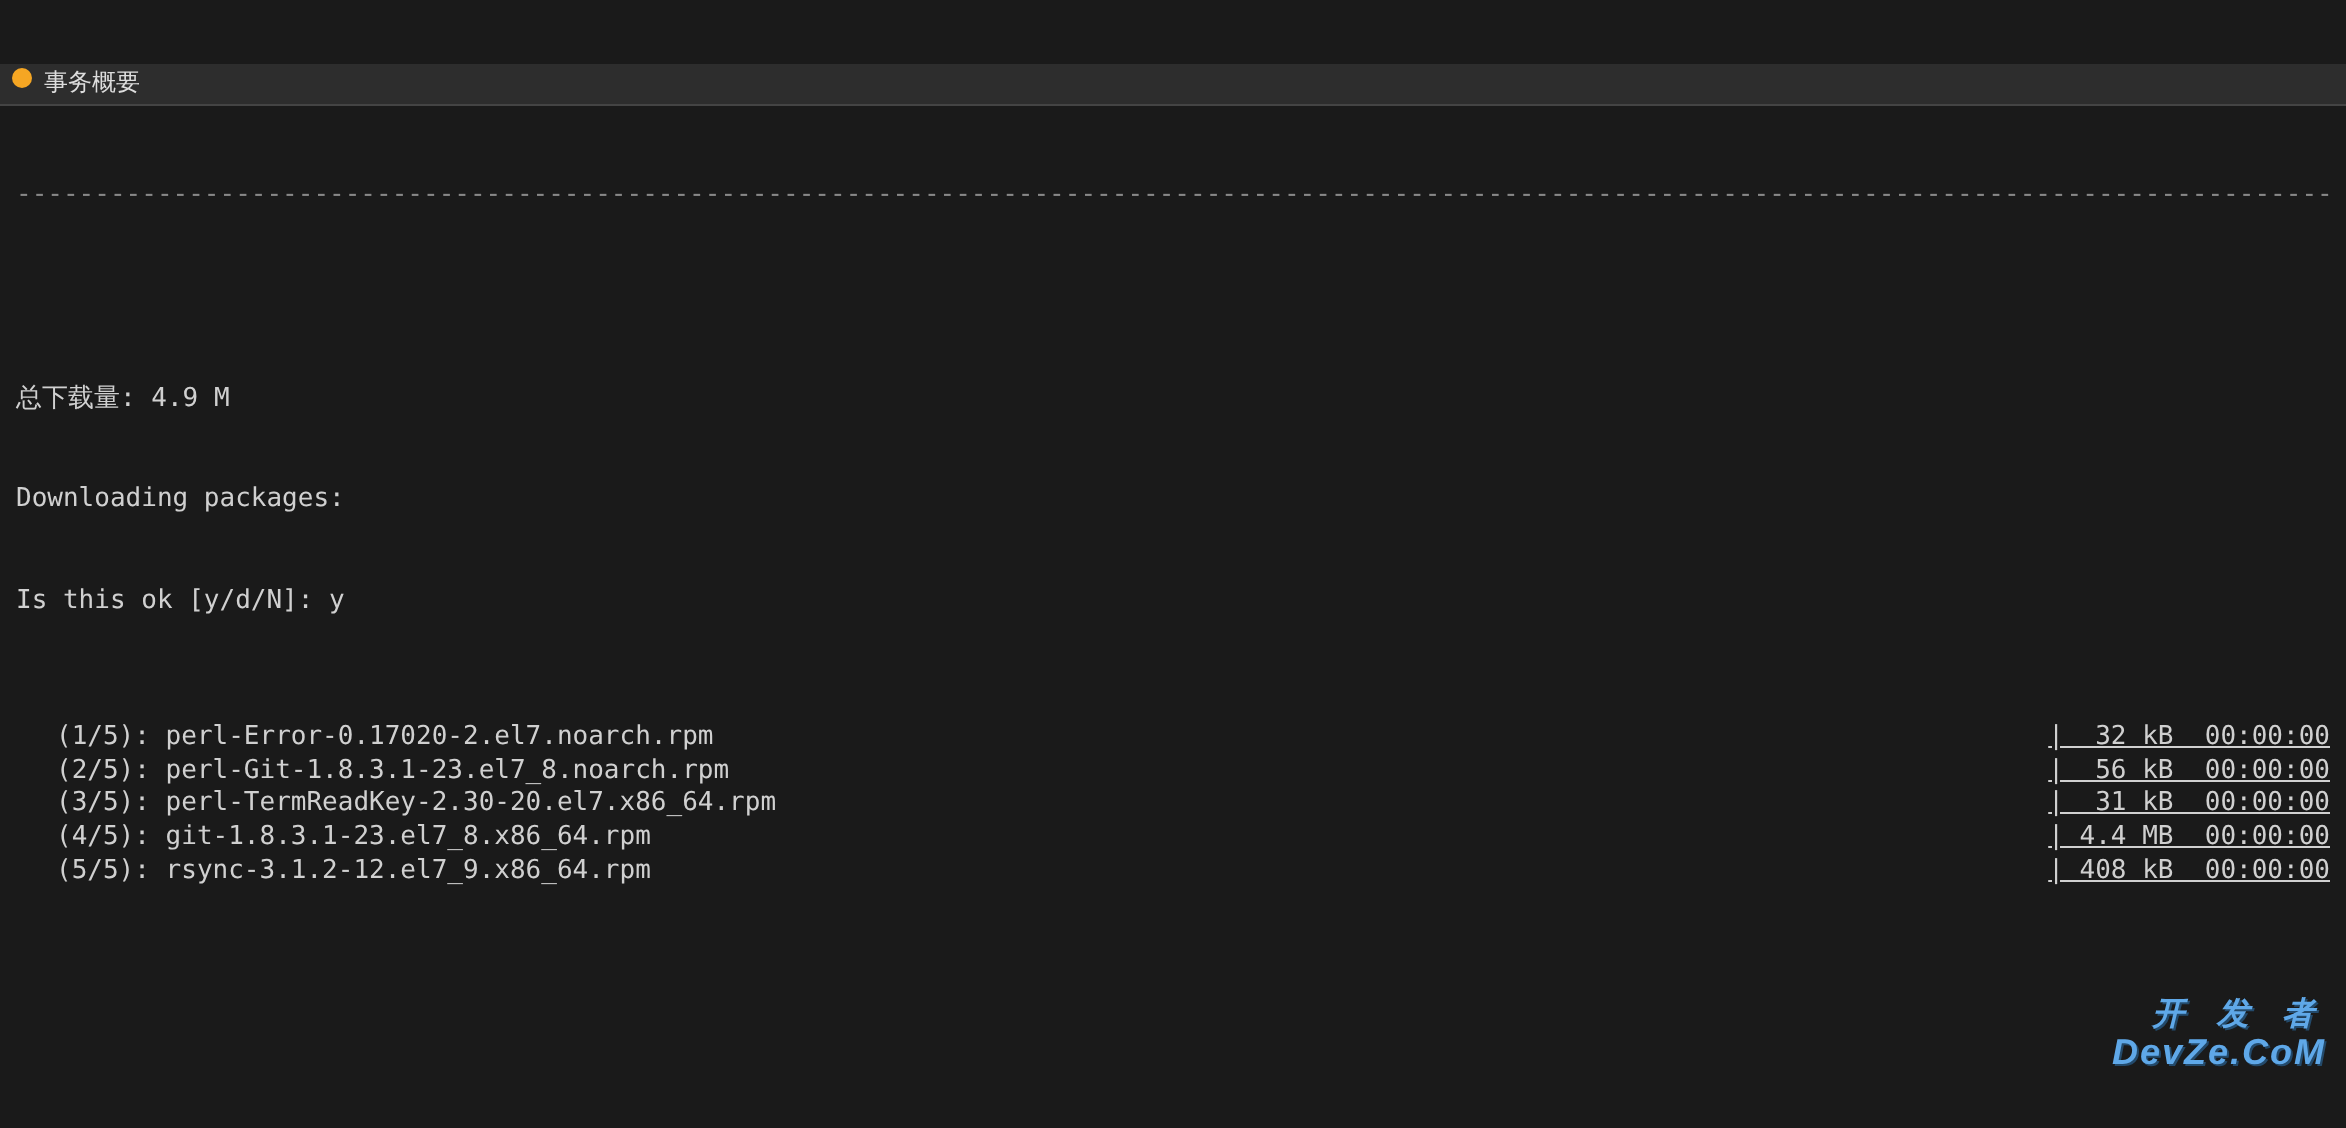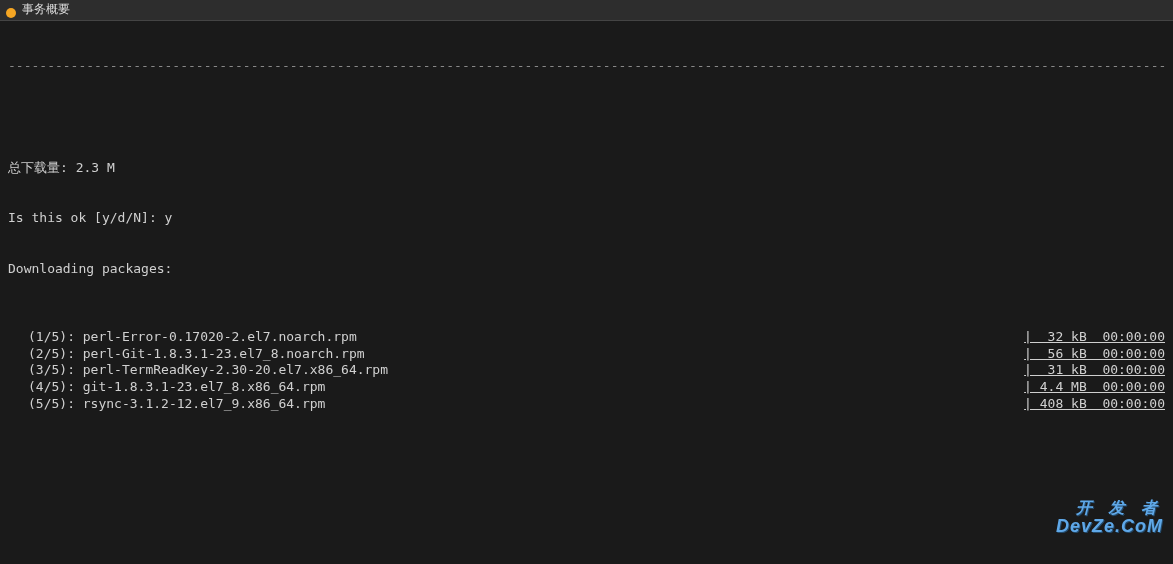--- a/index.html
+++ b/index.html
@@ -10,23 +10,24 @@
       font-size: 13px;
       line-height: 1.3;
       width: 1173px;
       height: 564px;
       overflow: hidden;
     }
     .titlebar {
       background: #2d2d2d;
       padding: 2px 6px;
       display: flex;
-      align-items: flex-end;
+      align-items: flex-start;
       gap: 6px;
       border-bottom: 1px solid #444;
+      margin-top: 32px;
     }
     .titlebar-icon {
       width: 10px;
       height: 10px;
       background: #f5a623;
       border-radius: 50%;
     }
     .titlebar-title { color: #ddd; font-size: 12px; }
     .terminal {
       padding: 4px 8px;
@@ -64,23 +65,23 @@
 <body>
 
 <div class="titlebar">
   <span class="titlebar-icon"></span>
   <span class="titlebar-title">事务概要</span>
 </div>
 
 <div class="terminal">
   <div class="sep">--------------------------------------------------------------------------------------------------------------------------------------------------------------------------</div>
   <div>&nbsp;</div>
-  <div>总下载量: 2.3 M</div>
+  <div>总下载量: 4.9 M</div>
+  <div>Downloading packages:</div>
   <div>Is this ok [y/d/N]: y</div>
-  <div>Downloading packages:</div>
 
   <div id="downloads-container"><div class="row"><span class="row-left">(1/5): perl-Error-0.17020-2.el7.noarch.rpm</span><span class="row-right">|  32 kB  00:00:00</span></div><div class="row"><span class="row-left">(2/5): perl-Git-1.8.3.1-23.el7_8.noarch.rpm</span><span class="row-right">|  56 kB  00:00:00</span></div><div class="row"><span class="row-left">(3/5): perl-TermReadKey-2.30-20.el7.x86_64.rpm</span><span class="row-right">|  31 kB  00:00:00</span></div><div class="row"><span class="row-left">(4/5): git-1.8.3.1-23.el7_8.x86_64.rpm</span><span class="row-right">| 4.4 MB  00:00:00</span></div><div class="row"><span class="row-left">(5/5): rsync-3.1.2-12.el7_9.x86_64.rpm</span><span class="row-right">| 408 kB  00:00:00</span></div></div>
 
   
   
   
   
   
   
 

